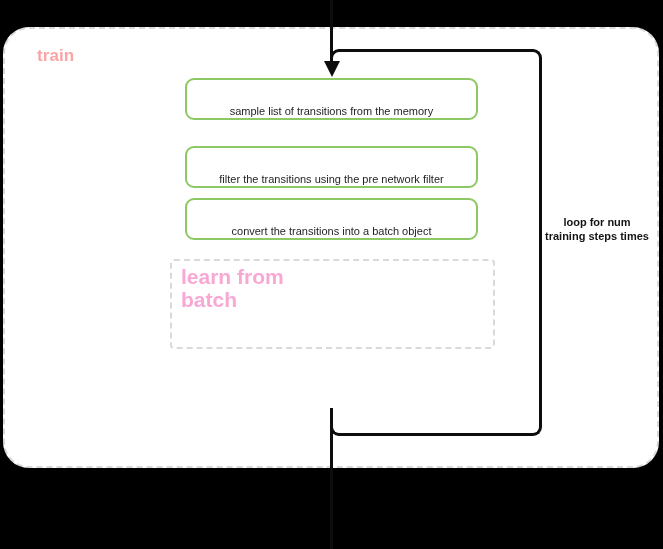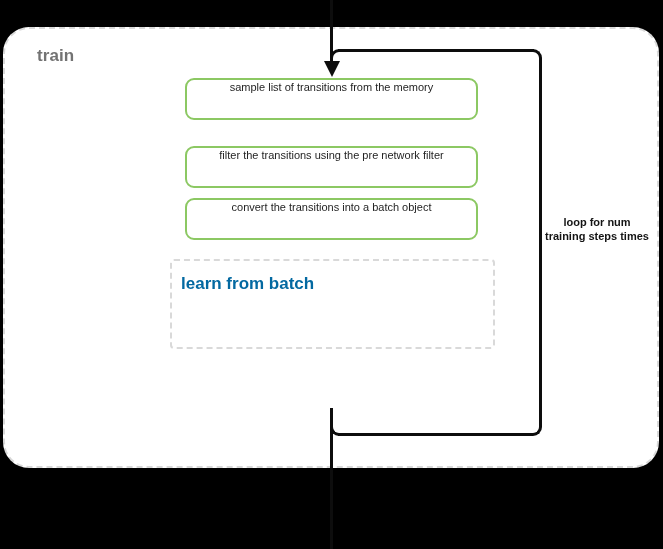--- a/index.html
+++ b/index.html
@@ -34,37 +34,37 @@
     border: 2px dashed #d9d9d9;
     border-radius: 26px;
   }
 
   .container-title {
     position: absolute;
     left: 37px;
     top: 46px;
     font-size: 17px;
     font-weight: bold;
-    color: #737373;
+    color: #fca5a5;
     letter-spacing: .1px;
     white-space: nowrap;
   }
 
   
   .proc-box {
     position: absolute;
     left: 185px;
     width: 293px;
     height: 42px;
     box-sizing: border-box;
     background: #ffffff;
     border: 2px solid #8cc863;
     border-radius: 9px;
     display: flex;
-    align-items: flex-start;
+    align-items: flex-end;
     justify-content: center;
   }
   .proc-box .label {
     font-size: 11px;
     color: #1f1f1f;
     text-align: center;
     line-height: 14px;
     white-space: nowrap;
   }
 
@@ -81,26 +81,26 @@
     width: 325px;
     height: 90px;
     box-sizing: border-box;
     background: transparent;
     border: 2px dashed #d9d9d9;
     border-radius: 4px;
   }
   .sub-group-title {
     position: absolute;
     left: 181px;
-    top: 272px;
+    top: 265px;
     width: 150px;
-    font-size: 17px;
+    font-size: 21px;
     font-weight: bold;
     line-height: 23px;
-    color: #0369a1;
+    color: #f9a8d4;
   }
 
   
   .line {
     position: absolute;
     background: #0d0d0d;
   }
 
   
   .arrow-in-shaft {

